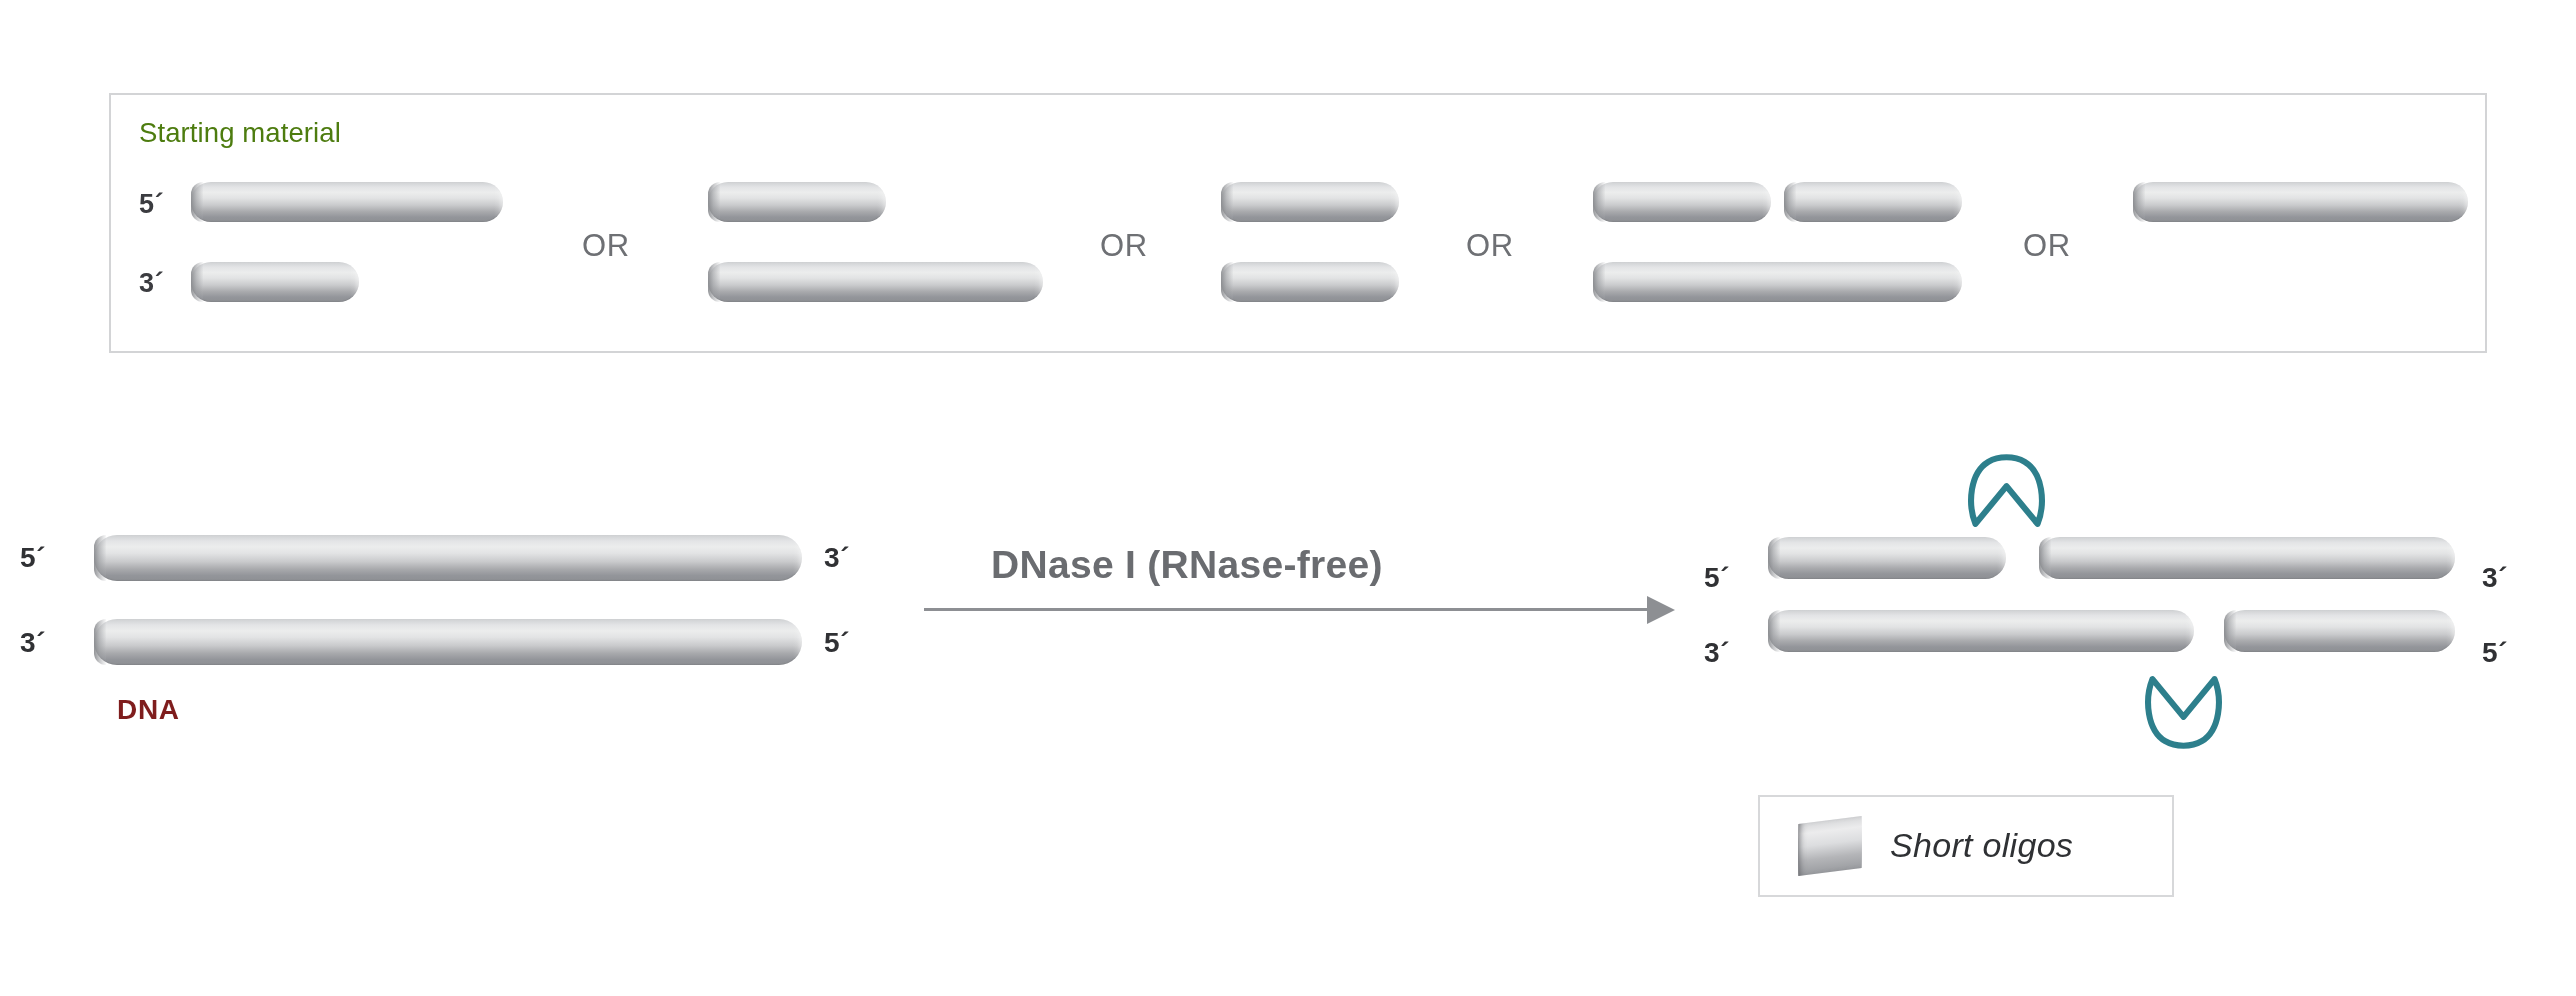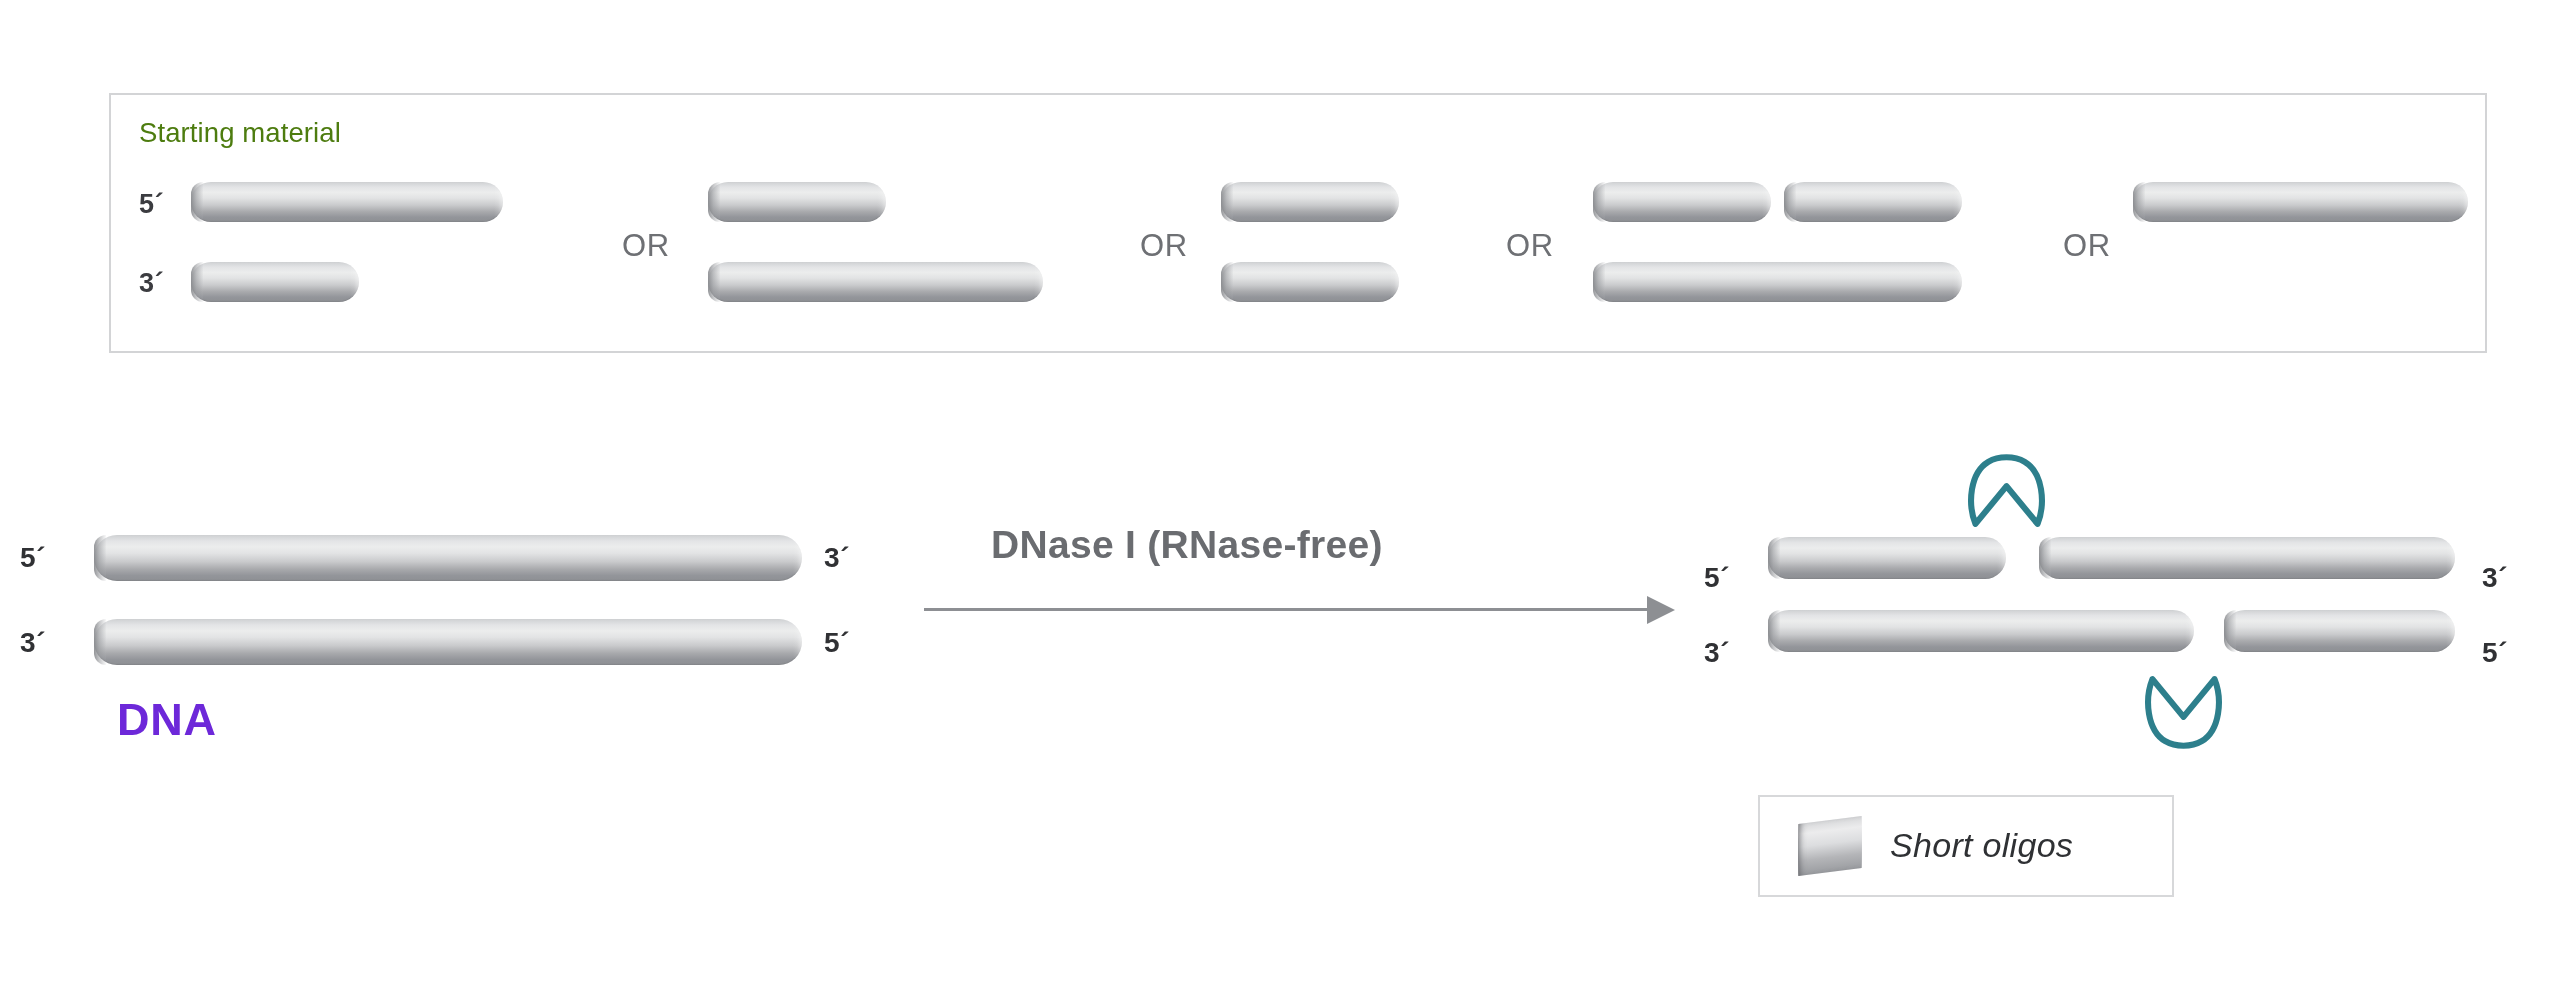--- a/index.html
+++ b/index.html
@@ -77,21 +77,20 @@
     color: #4d7c0f;
     letter-spacing: 0.1px;
     white-space: nowrap;
   }
 
   .or-label {
     position: absolute;
     font-size: 31px;
     color: #6e7074;
     letter-spacing: 0.7px;
-    margin-left: 40px;
   }
 
   .prime-label {
     position: absolute;
     font-size: 27px;
     color: #3b3c40;
     font-weight: 600;
     letter-spacing: 0.7px;
     white-space: nowrap;
   }
@@ -119,34 +118,34 @@
     left: 1647px;
     top: 596px;
     width: 0; height: 0;
     border-top: 14.8px solid transparent;
     border-bottom: 14.8px solid transparent;
     border-left: 28px solid #8d8f93;
   }
   #rxn-label {
     position: absolute;
     left: 991px;
-    top: 523px;
+    top: 543px;
     font-size: 39px;
     color: #6a6c70;
     font-weight: 600;
     letter-spacing: 0.3px;
     white-space: nowrap;
   }
 
   #dna-caption {
     position: absolute;
     left: 117px;
     top: 694px;
-    font-size: 45px;
-    color: #6d28d9;
+    font-size: 28px;
+    color: #7f1d1d;
     font-weight: 600;
     letter-spacing: 0.7px;
   }
 
   
   .nick {
     position: absolute;
     width: 81px;
     height: 81px;
   }

